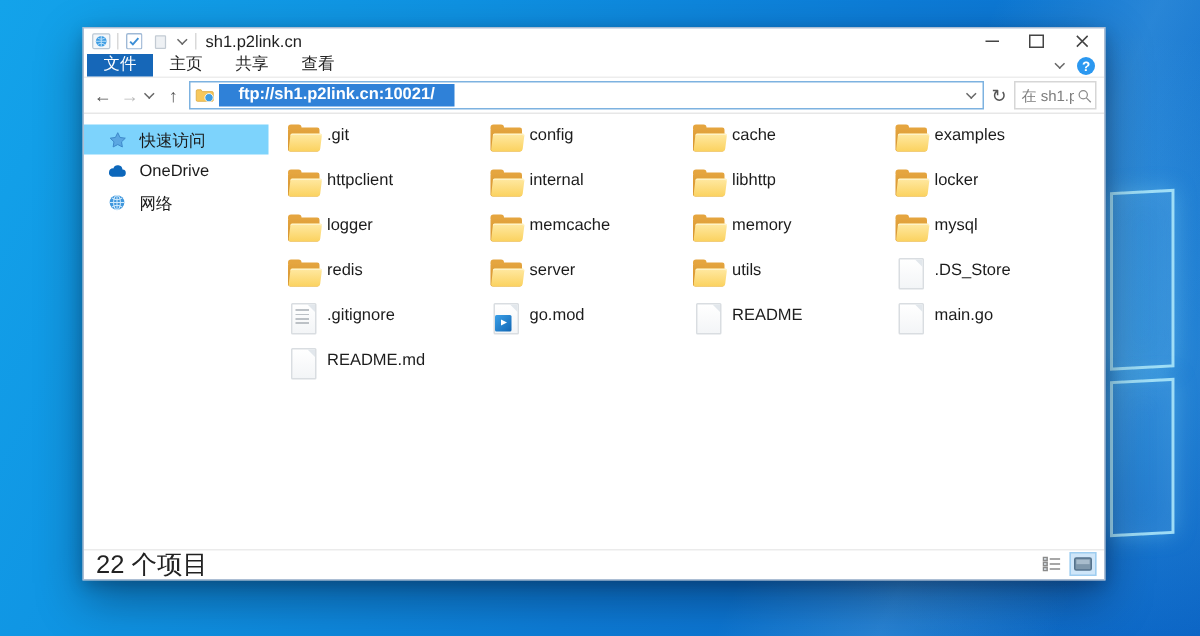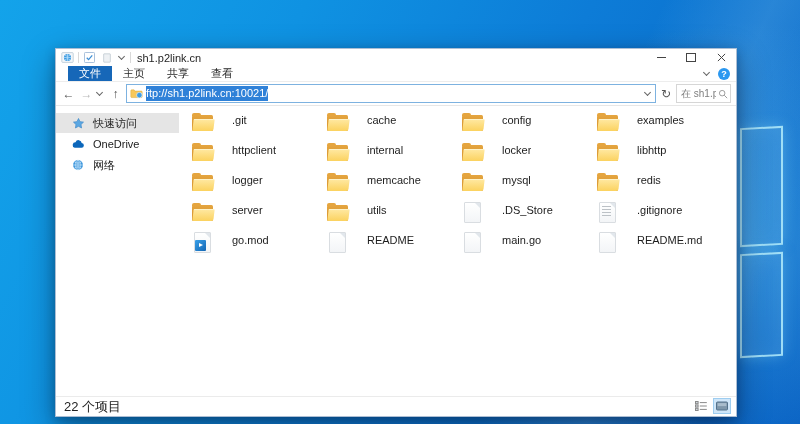--- a/index.html
+++ b/index.html
@@ -10,77 +10,77 @@
       radial-gradient(ellipse 460px 340px at 93% 55%, rgba(120,215,250,.28), rgba(120,215,250,0) 62%),
       linear-gradient(118deg,#13a3ea 0%,#0f92e2 30%,#0d7cd7 58%,#0a63c4 100%);
   }
   .beam{position:absolute;right:-60px;top:-70px;width:360px;height:600px;transform:rotate(24deg);
     background:linear-gradient(90deg,rgba(190,238,255,0) 20%,rgba(190,238,255,.16) 48%,rgba(190,238,255,0) 78%);}
   .pane{position:absolute;border:2px solid rgba(172,231,250,.9);background:rgba(205,242,255,.07);
     transform:skewY(-3deg);box-shadow:0 0 14px rgba(140,220,250,.35), inset 0 0 20px rgba(150,225,250,.12);}
   .pane-top{left:740px;top:127px;width:39px;height:115px;}
   .pane-bottom{left:740px;top:253px;width:39px;height:100px;}
 
-  .window{position:absolute;left:55px;top:48px;width:682px;height:369px;background:#fff;
+  .window{position:absolute;left:55px;top:18px;width:682px;height:369px;background:#fff;
     border:1px solid rgba(70,110,160,.45);box-sizing:border-box;
     box-shadow:0 12px 30px rgba(0,0,20,.38),0 3px 10px rgba(0,0,20,.22);
     display:flex;flex-direction:column;}
 
   
   .titlebar{height:17px;display:flex;align-items:center;padding-left:5px;gap:4px;flex:none;position:relative;}
   .appicon{width:13px;height:13px;display:flex;flex:none;}
   .tsep{width:1px;height:11px;background:#d9d9d9;flex:none;}
   .qat-btn{width:13px;height:13px;display:flex;align-items:center;justify-content:center;flex:none;cursor:pointer;}
   .qat-chevron{display:flex;align-items:center;padding:0 2px;cursor:pointer;}
   .chev{display:inline-block;width:4px;height:4px;border-right:1px solid #666;border-bottom:1px solid #666;transform:rotate(45deg);margin-top:-2px;}
   .title{font-size:11px;color:#1f1f1f;white-space:nowrap;margin-left:2px;}
   .wcontrols{position:absolute;right:0;top:0;height:17px;display:flex;}
   .wbtn{width:30px;height:17px;display:flex;align-items:center;justify-content:center;cursor:pointer;}
   .g-min{width:9px;height:1px;background:#444;display:block;}
   .g-max{width:8px;height:7px;border:1px solid #444;display:block;}
 
   
   .ribbonrow{height:15px;display:flex;align-items:stretch;flex:none;border-bottom:1px solid #ededed;position:relative;}
-  .tabs{display:flex;padding-left:12px;}
+  .tabs{display:flex;padding-left:2px;}
   .tab{font-size:11px;line-height:15px;padding:0 11px;color:#262626;cursor:pointer;white-space:nowrap;}
   .tab.active{background:var(--accent,#1667b8);color:#fff;}
   .ribbon-right{position:absolute;right:6px;top:0;height:15px;display:flex;align-items:center;gap:9px;}
   .rib-chev{cursor:pointer;display:flex;align-items:center;}
   .help{width:12px;height:12px;border-radius:50%;background:var(--help,#2b98f0);color:#fff;font-size:9px;font-weight:bold;
     display:flex;align-items:center;justify-content:center;cursor:pointer;}
 
   
   .navbar{height:23px;display:flex;align-items:center;padding:0 5px;gap:3px;flex:none;border-bottom:1px solid #e7e7e7;}
   .nav-btn{font-size:12px;color:#4f4f4f;width:15px;text-align:center;cursor:pointer;flex:none;line-height:1;}
   .nav-btn.dis{color:#b9b9b9;}
   .nav-chev{display:flex;align-items:center;width:8px;cursor:pointer;flex:none;}
   .addressbar{flex:1;height:17px;border:1px solid #7db2e0;background:#fff;display:flex;align-items:center;
     padding:0 3px;gap:3px;min-width:0;cursor:text;}
   .addr-icon{width:13px;height:13px;flex:none;display:flex;}
   .addr-text{font-size:11px;line-height:15px;white-space:nowrap;overflow:hidden;}
-  .addr-text.sel{background:var(--selection,#2f81d8);color:#fff;padding:0 0;}
+  .addr-text.sel{background:var(--selection,#2f81d8);color:#fff;padding:0 13px;font-weight:bold;}
   .addr-spacer{flex:1;}
   .addr-chev{display:flex;align-items:center;padding:0 2px;cursor:pointer;flex:none;}
   .refresh{font-size:12px;color:#555;width:14px;text-align:center;cursor:pointer;flex:none;}
   .searchbox{width:47px;height:17px;border:1px solid #d6d6d6;display:flex;align-items:center;flex:none;
     padding:0 2px 0 4px;gap:2px;cursor:text;}
   .search-text{font-size:10px;color:#7d7d7d;white-space:nowrap;overflow:hidden;flex:1;}
   .search-glyph{flex:none;display:flex;}
 
   
   .bodyarea{flex:1;display:flex;min-height:0;}
   .sidebar{width:125px;flex:none;padding-top:6px;box-sizing:border-box;}
   .sitem{display:flex;align-items:center;gap:8px;height:20px;margin:1px 2px 1px 0;padding-left:15px;
     font-size:11px;color:#1b1b1b;cursor:pointer;white-space:nowrap;}
-  .sitem.selected{background:#e5e5e5;}
+  .sitem.selected{background:#7dd3fc;}
   .sicon{width:14px;height:14px;display:flex;flex:none;align-items:center;justify-content:center;}
 
   .content{flex:1;position:relative;padding:3px 0 0 10px;min-width:0;}
   .file-grid{display:grid;grid-template-columns:repeat(4,135px);grid-auto-rows:30px;}
-  .fitem{display:flex;align-items:flex-start;gap:17px;padding:3px 2px 0 0;cursor:pointer;min-width:0;}
+  .fitem{display:flex;align-items:flex-start;gap:3px;padding:3px 2px 0 0;cursor:pointer;min-width:0;}
   .flabel{font-size:11px;color:#1c1c1c;line-height:13px;margin-top:2px;white-space:nowrap;overflow:hidden;}
 
   .ficon{position:relative;width:24px;height:21px;flex:none;}
   .ficon.folder i{position:absolute;display:block;}
   .ficon.folder .fb{left:1px;top:3px;width:21px;height:16px;background:linear-gradient(180deg,#e5a53f,#d4932f);border-radius:1.5px;}
   .ficon.folder .fb::before{content:"";position:absolute;left:0;top:-2px;width:9px;height:3px;background:#e5a53f;border-radius:2px 2px 0 0;}
   .ficon.folder .ff{left:2px;top:7px;width:21px;height:12px;background:linear-gradient(180deg,#ffe9a3 0%,#fbd25f 100%);
     border-radius:1px 1.5px 2px 1.5px;transform:skewX(-7deg);box-shadow:inset 0 1px 0 #fff3c6;}
 
   .ficon.file::before,.ficon.file-lines::before,.ficon.file-media::before{
@@ -92,21 +92,21 @@
   .ficon .lines{position:absolute;left:6px;top:4px;width:9px;height:12px;
     background:repeating-linear-gradient(#bcc1c6 0 1px,transparent 1px 3px);}
   .ficon .badge{position:absolute;left:4px;bottom:2px;width:11px;height:11px;border-radius:1px;
     background:linear-gradient(135deg,#3aa0e8,#1266b4);}
   .ficon .badge::before{content:"";position:absolute;left:4px;top:3px;width:0;height:0;
     border-left:4px solid #fff;border-top:2.5px solid transparent;border-bottom:2.5px solid transparent;}
 
   
   .statusbar{height:19px;flex:none;border-top:1px solid #ebebeb;display:flex;align-items:center;
     padding:0 6px 0 8px;position:relative;}
-  .count{font-size:13px;color:#222;}
+  .count{font-size:17px;color:#222;}
   .view-btns{position:absolute;right:5px;top:1px;display:flex;gap:3px;}
   .vbtn{width:18px;height:16px;display:flex;align-items:center;justify-content:center;cursor:pointer;box-sizing:border-box;}
   .vbtn.active{background:#cfe6f9;border:1px solid #9ecdf0;}
 </style>
 </head>
 <body>
 
 <div class="desktop" style="--accent: #1667b8; --selection: #2f81d8; --help: #2b98f0;">
   <div class="beam"></div>
   <div class="pane pane-top"></div>
@@ -237,34 +237,34 @@
                 <i class="fb"></i>
                 <i class="ff"></i>
               </div>
               <span class="flabel">.git</span>
             </div>
             <div class="fitem">
               <div class="ficon folder">
                 <i class="fb"></i>
                 <i class="ff"></i>
               </div>
+              <span class="flabel">config</span>
+            </div>
+            <div class="fitem">
+              <div class="ficon folder">
+                <i class="fb"></i>
+                <i class="ff"></i>
+              </div>
               <span class="flabel">cache</span>
             </div>
             <div class="fitem">
               <div class="ficon folder">
                 <i class="fb"></i>
                 <i class="ff"></i>
               </div>
-              <span class="flabel">config</span>
-            </div>
-            <div class="fitem">
-              <div class="ficon folder">
-                <i class="fb"></i>
-                <i class="ff"></i>
-              </div>
               <span class="flabel">examples</span>
             </div>
             <div class="fitem">
               <div class="ficon folder">
                 <i class="fb"></i>
                 <i class="ff"></i>
               </div>
               <span class="flabel">httpclient</span>
             </div>
             <div class="fitem">
@@ -272,42 +272,49 @@
                 <i class="fb"></i>
                 <i class="ff"></i>
               </div>
               <span class="flabel">internal</span>
             </div>
             <div class="fitem">
               <div class="ficon folder">
                 <i class="fb"></i>
                 <i class="ff"></i>
               </div>
+              <span class="flabel">libhttp</span>
+            </div>
+            <div class="fitem">
+              <div class="ficon folder">
+                <i class="fb"></i>
+                <i class="ff"></i>
+              </div>
               <span class="flabel">locker</span>
             </div>
             <div class="fitem">
               <div class="ficon folder">
                 <i class="fb"></i>
                 <i class="ff"></i>
               </div>
-              <span class="flabel">libhttp</span>
-            </div>
-            <div class="fitem">
-              <div class="ficon folder">
-                <i class="fb"></i>
-                <i class="ff"></i>
-              </div>
               <span class="flabel">logger</span>
             </div>
             <div class="fitem">
               <div class="ficon folder">
                 <i class="fb"></i>
                 <i class="ff"></i>
               </div>
               <span class="flabel">memcache</span>
+            </div>
+            <div class="fitem">
+              <div class="ficon folder">
+                <i class="fb"></i>
+                <i class="ff"></i>
+              </div>
+              <span class="flabel">memory</span>
             </div>
             <div class="fitem">
               <div class="ficon folder">
                 <i class="fb"></i>
                 <i class="ff"></i>
               </div>
               <span class="flabel">mysql</span>
             </div>
             <div class="fitem">
               <div class="ficon folder">

